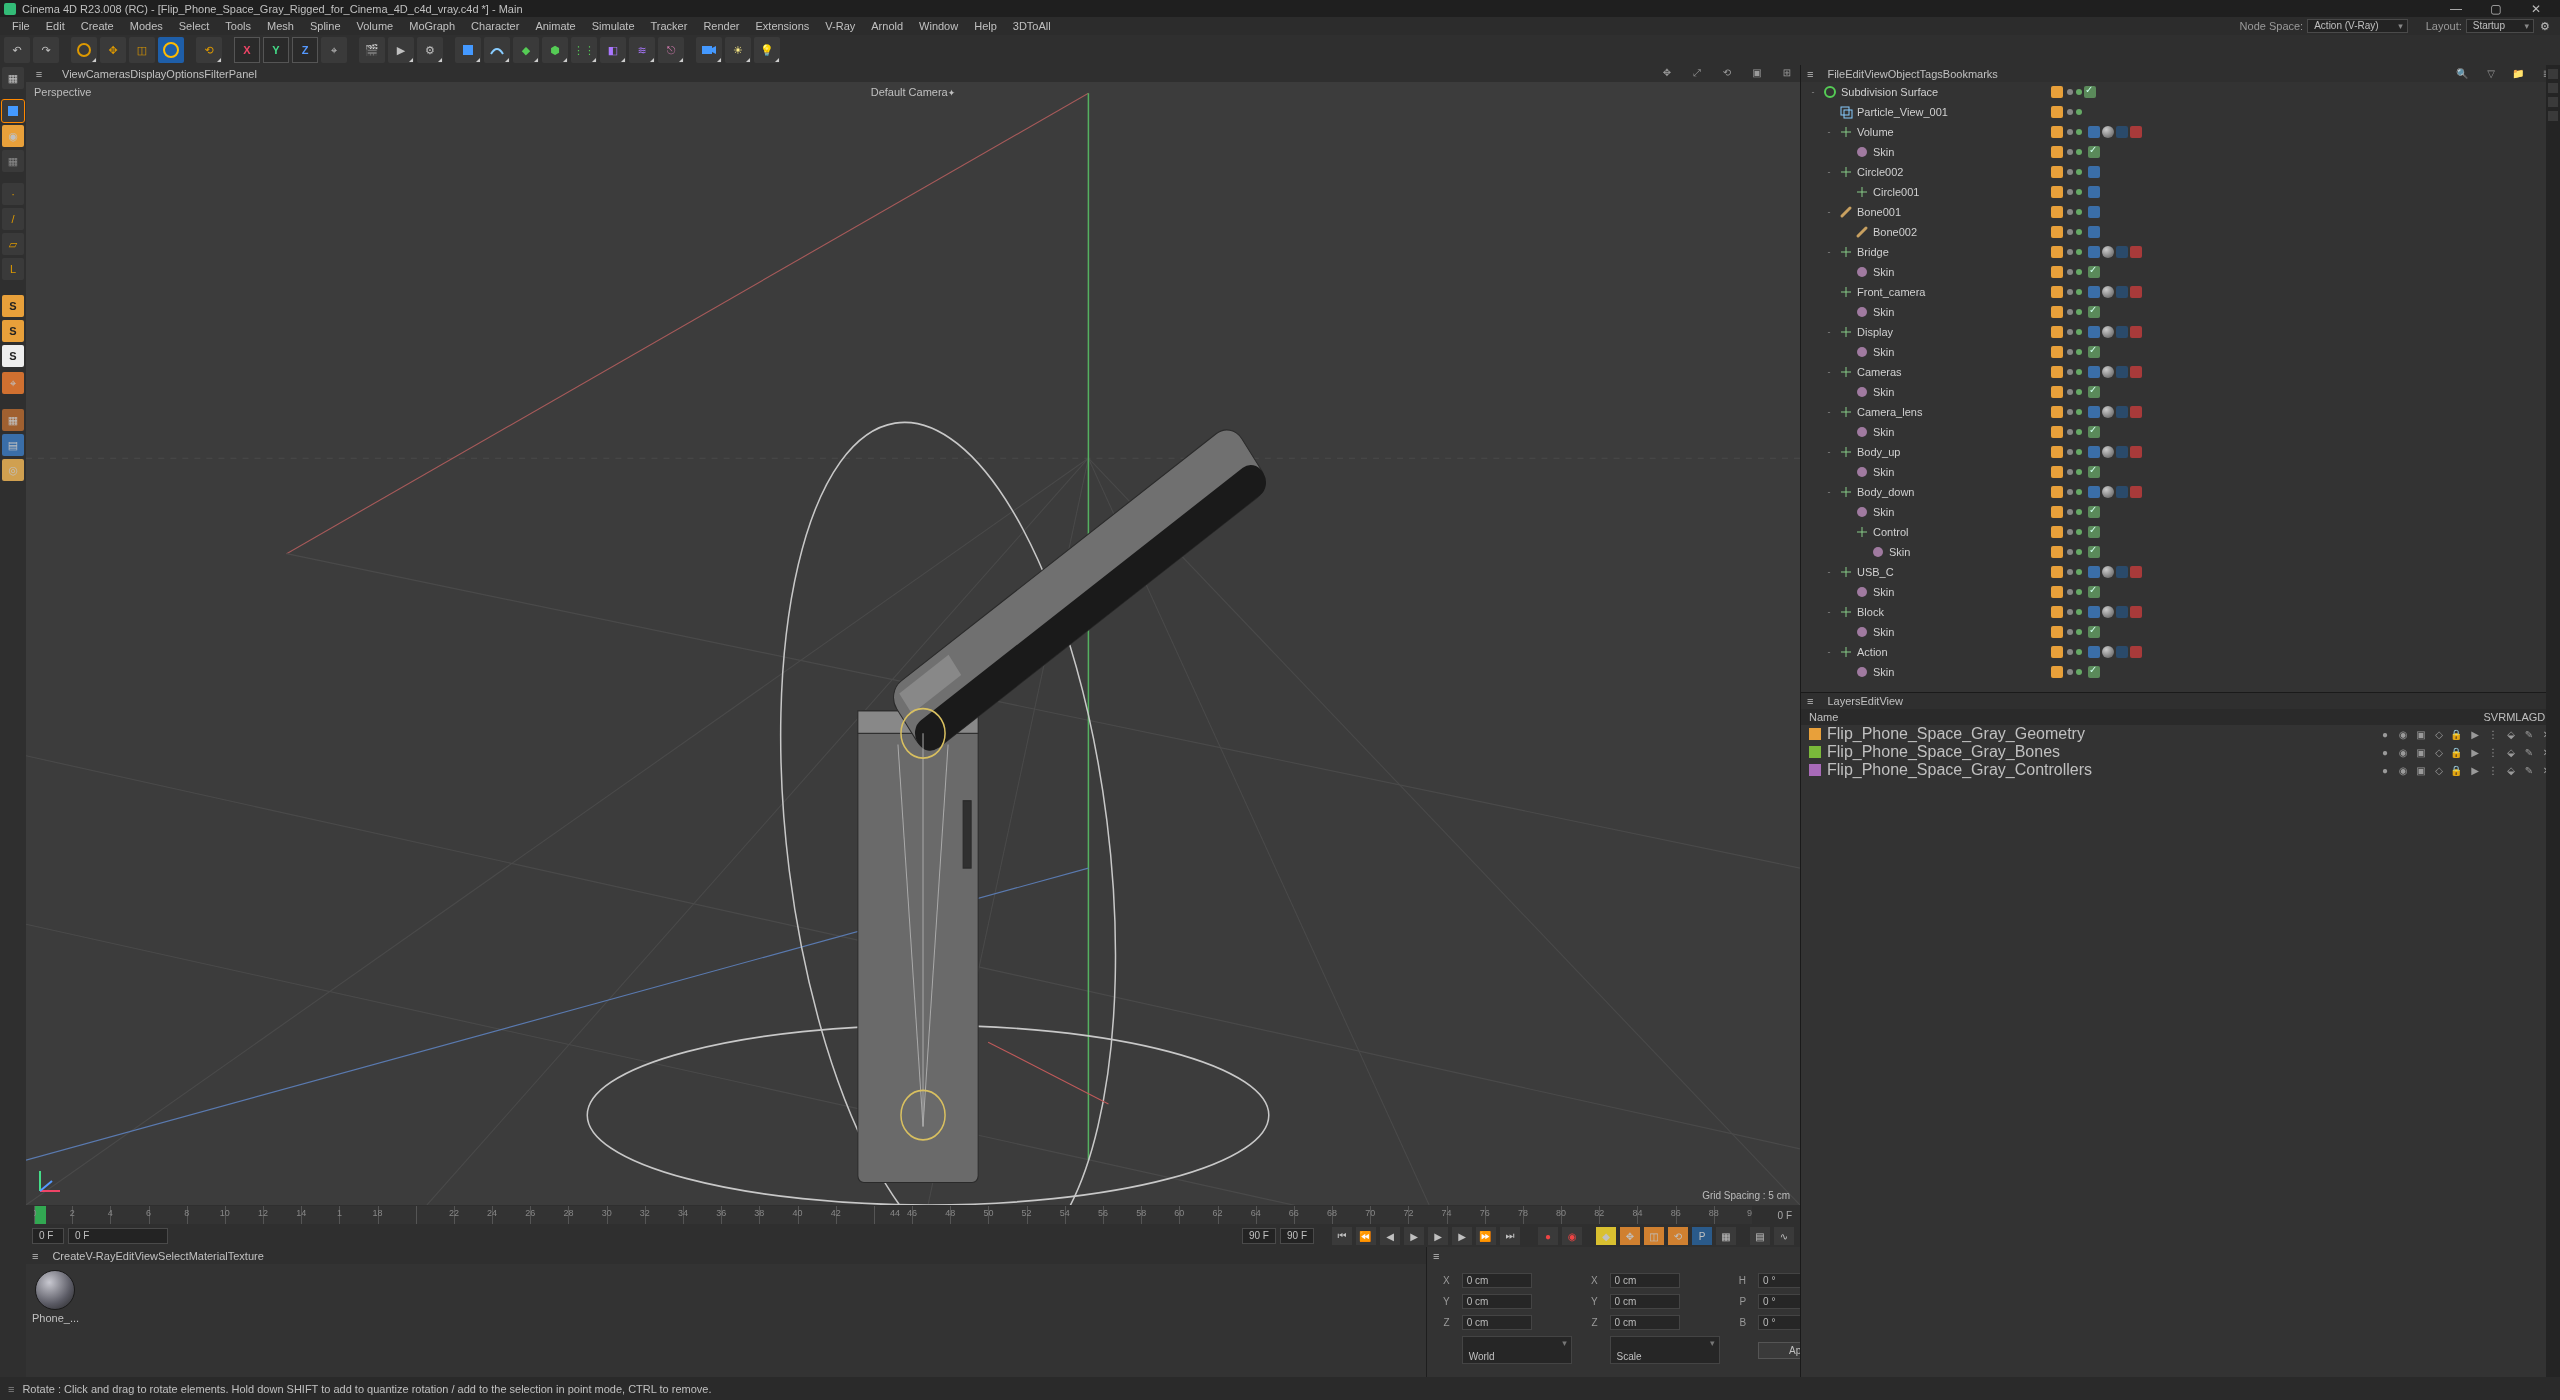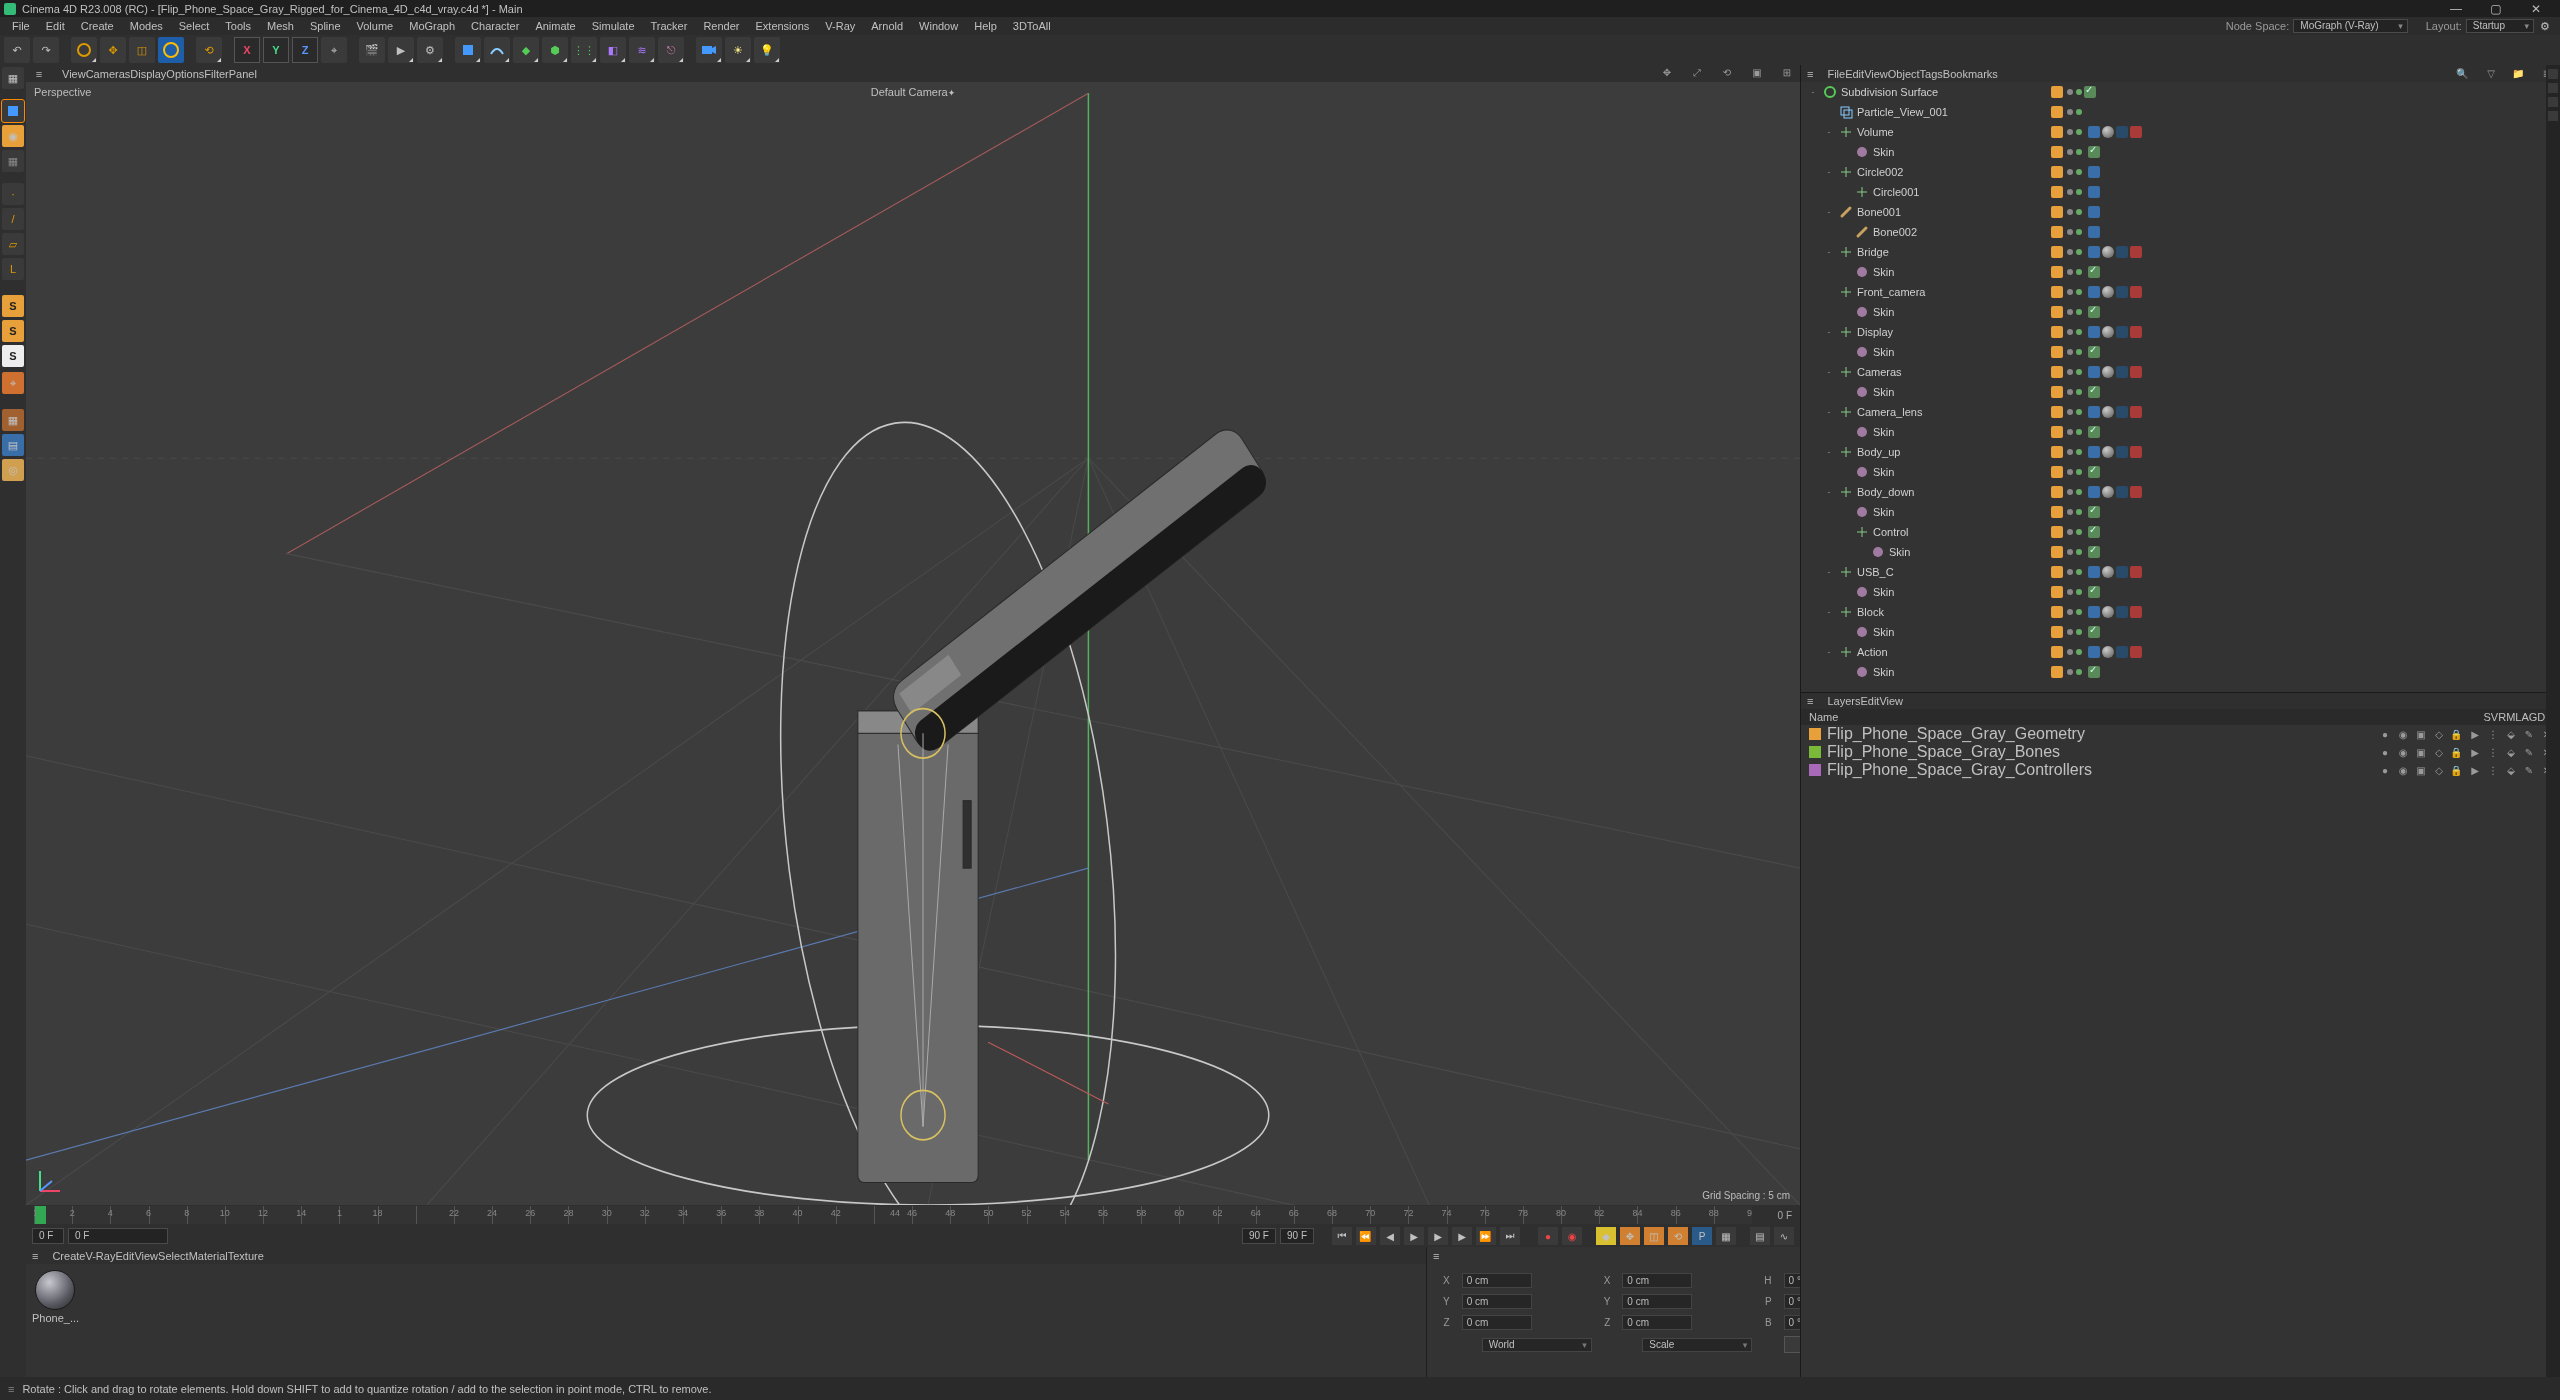--- a/index.html
+++ b/index.html
@@ -85,21 +85,21 @@
 .matball .ball { width: 40px; height: 40px; margin: 0 auto 2px; border-radius: 50%; background: radial-gradient(circle at 35% 30%, #c8c8d0, #5a5a64 60%, #222 100%); border:1px solid #1a1a1a;}
 
 
 #coords { flex: 1; background: #333; border-left: 1px solid #1e1e1e; display: flex; flex-direction: column; }
 #coords .hdr { height: 17px; display:flex; align-items:center; padding:0 6px; gap:10px;}
 #coords .grid { flex:1; padding: 6px 10px; }
 #coords table { width: 420px; border-collapse: collapse; }
 #coords td { padding: 3px 6px; font-size: 10px; color: #9a9a9a; }
 #coords td.l { width: 16px; text-align:right; }
 #coords input[type=text] { background:#262626; border:1px solid #444; color:#bbb; font-size:10px; padding:1px 4px; width:70px; }
-#coords .dd2 { background:#262626; border:1px solid #444; font-size:10px; padding:0 18px 1px 6px; position:relative; display:inline-block; width:110px;margin-left:20px;}
+#coords .dd2 { background:#262626; border:1px solid #444; font-size:10px; padding:14px 18px 1px 6px; position:relative; display:inline-block; width:110px;}
 #coords .dd2::after{content:"▾"; position:absolute; right:4px; top:1px; color:#777; font-size:9px;}
 #coords .apply { background:#3a3a3a; border:1px solid #555; padding:2px 30px; font-size:10px; }
 
 
 #right { width: 760px; background: #2c2c2c; display: flex; flex-direction: column; border-left: 1px solid #1a1a1a; }
 
 
 #om-menu { height: 17px; background: #2f2f2f; display: flex; align-items: center; padding: 0 6px; gap: 14px; font-size: 11px; }
 #om-menu .spacer { flex:1; }
 #om-menu .ic { width:14px; text-align:center; color:#9a9a9a; font-size:10px;}
@@ -161,21 +161,21 @@
   <div class="wbtn">—</div>
   <div class="wbtn">▢</div>
   <div class="wbtn close">✕</div>
 </div>
 
 <div id="mainmenu">
 
   <span id="mm-items"><span class="mi">File</span><span class="mi">Edit</span><span class="mi">Create</span><span class="mi">Modes</span><span class="mi">Select</span><span class="mi">Tools</span><span class="mi">Mesh</span><span class="mi">Spline</span><span class="mi">Volume</span><span class="mi">MoGraph</span><span class="mi">Character</span><span class="mi">Animate</span><span class="mi">Simulate</span><span class="mi">Tracker</span><span class="mi">Render</span><span class="mi">Extensions</span><span class="mi">V-Ray</span><span class="mi">Arnold</span><span class="mi">Window</span><span class="mi">Help</span><span class="mi">3DToAll</span></span>
   <div class="spacer"></div>
   <label>Node Space:</label>
-  <div class="dd">MoGraph (V-Ray)</div>
+  <div class="dd">Action (V-Ray)</div>
   <div style="width:18px"></div>
   <label>Layout:</label>
   <div class="dd">Startup</div>
   <div style="width:6px"></div>
   <div class="wbtn" style="width:16px">⚙</div>
 </div>
 
 <div id="toolbar">
   <div class="tbtn">
       <span>↶</span>

